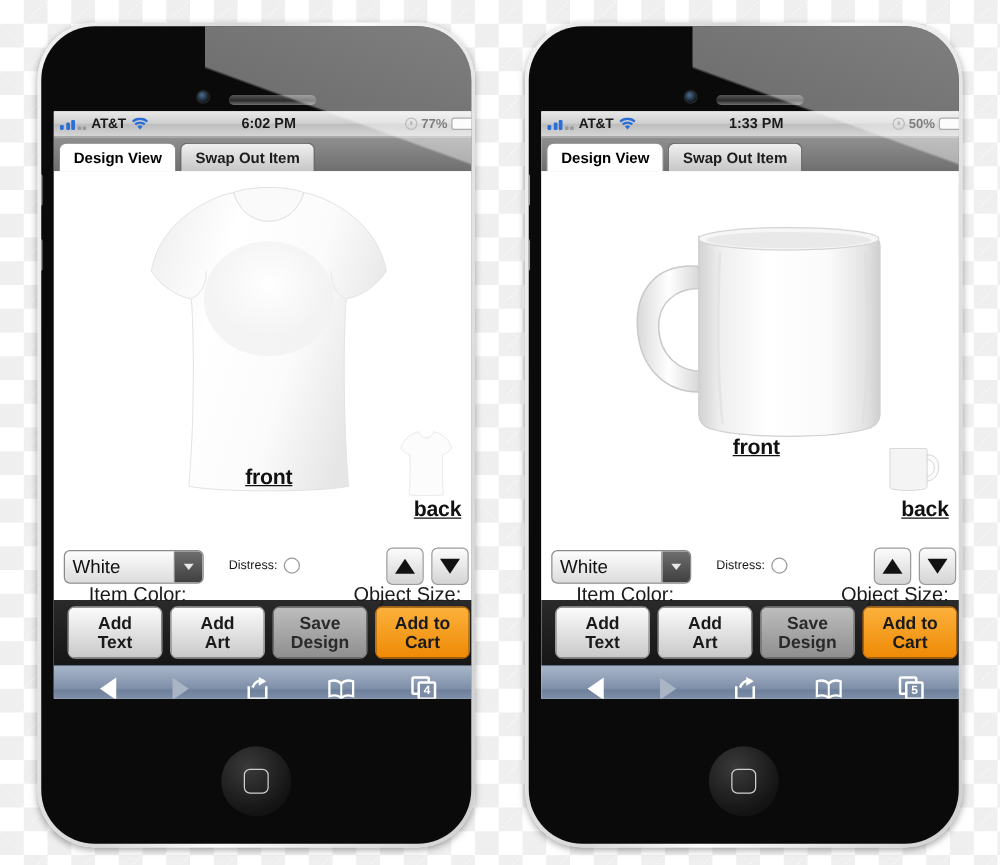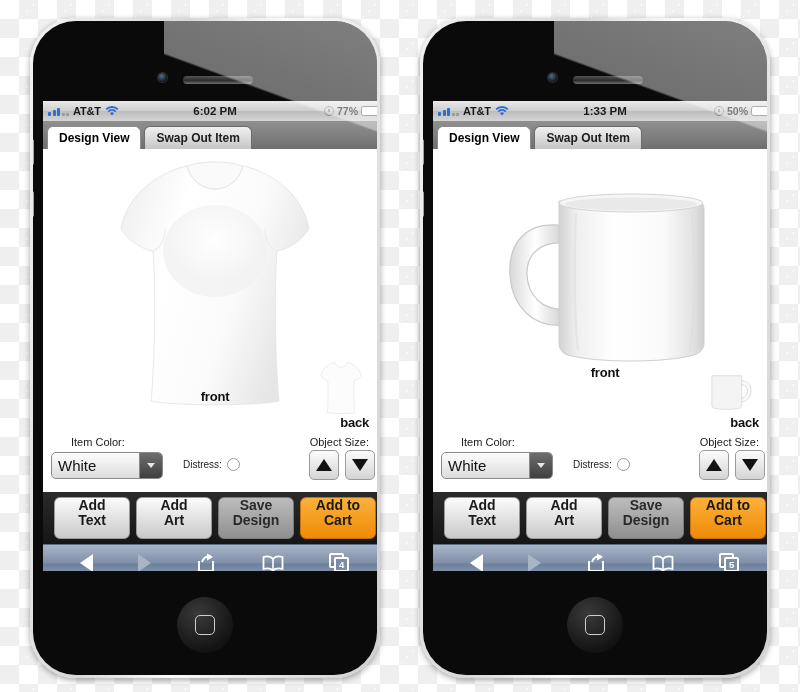--- a/index.html
+++ b/index.html
@@ -80,21 +80,21 @@
     border-radius: 3px;
     background: linear-gradient(90deg,#9d9d9d,#e6e6e6,#8b8b8b);
     z-index: 8;
   }
   .vol-btn.a { top: 118px; }
   .vol-btn.b { top: 170px; }
 
   
   .screen {
     position: absolute;
-    top: 80px; left: 10px;
+    top: 68px; left: 10px;
     width: 344px; height: 470px;
     background: #fff;
     overflow: hidden;
     z-index: 4;
   }
 
   
   .statusbar {
     height: 21px;
     background: linear-gradient(#e9e9e9 0%, #cfcfcf 48%, #bdbdbd 52%, #d5d5d5 100%);
@@ -172,43 +172,45 @@
     height: 285px;
     background: #fff;
   }
   .product {
     position: absolute;
     left: 50%; transform: translateX(-50%);
     top: 6px;
   }
   .label-front, .label-back {
     position: absolute;
-    font-size: 13px; font-weight: bold; color: #111;
+    font-size: 17px; font-weight: bold; color: #111;
     letter-spacing: -0.2px;
+    text-decoration: underline;
   }
   .label-front { bottom: 3px; left: 50%; transform: translateX(-50%); }
   .thumb-wrap { position: absolute; right: 18px; bottom: 4px; text-align: right; width: 56px; }
   .label-back { position: static; display:block; margin-top: 1px; }
 
   
   .shirt-main { width: 200px; height: 252px; display:block; }
   .shirt-thumb { width: 44px; height: 54px; display:block; margin: 0 auto; }
   .mug-main { width: 218px; height: 200px; display:block; margin-top: 28px;}
   .mug-thumb { width: 46px; height: 42px; display:block; margin: 0 auto; }
 
   
   .options {
     height: 58px;
     background: #fff;
     position: relative;
     padding: 0 8px;
   }
   .opt-label {
-    font-size: 11px; color: #1a1a1a;
-    position: absolute;
+    font-size: 16px; color: #1a1a1a;
+    position: absolute;
+    margin-top: 44px;
   }
   .lbl-itemcolor { left: 28px;  top: 2px; }
   .lbl-objsize   { right: 18px; top: 2px; }
 
   .select-box {
     position: absolute;
     left: 8px; top: 18px;
     width: 112px; height: 27px;
     border: 1px solid #8a8a8a;
     border-radius: 5px;
@@ -262,21 +264,21 @@
     height: 52px;
     background: linear-gradient(#2a2a2a,#161616);
     display: flex; align-items: center; justify-content: center;
     gap: 6px;
     padding: 0 7px;
   }
   .act {
     width: 76px; height: 42px;
     border-radius: 6px;
     display: flex; flex-direction: column;
-    align-items:center; justify-content:flex-start;
+    align-items:center; justify-content:center;
     font-size: 14px; font-weight: bold; line-height: 1.05;
     color:#1a1a1a;
     border: 1px solid #9a9a9a;
     background: linear-gradient(#fbfbfb, #c9c9c9);
     text-align:center;
   }
   .act.dim { background: linear-gradient(#bdbdbd, #8f8f8f); border-color:#7b7b7b; color:#2a2a2a;}
   .act.cart {
     background: linear-gradient(#fbb13c, #ef8a06);
     border-color:#c2700a; color:#1a1a1a;

